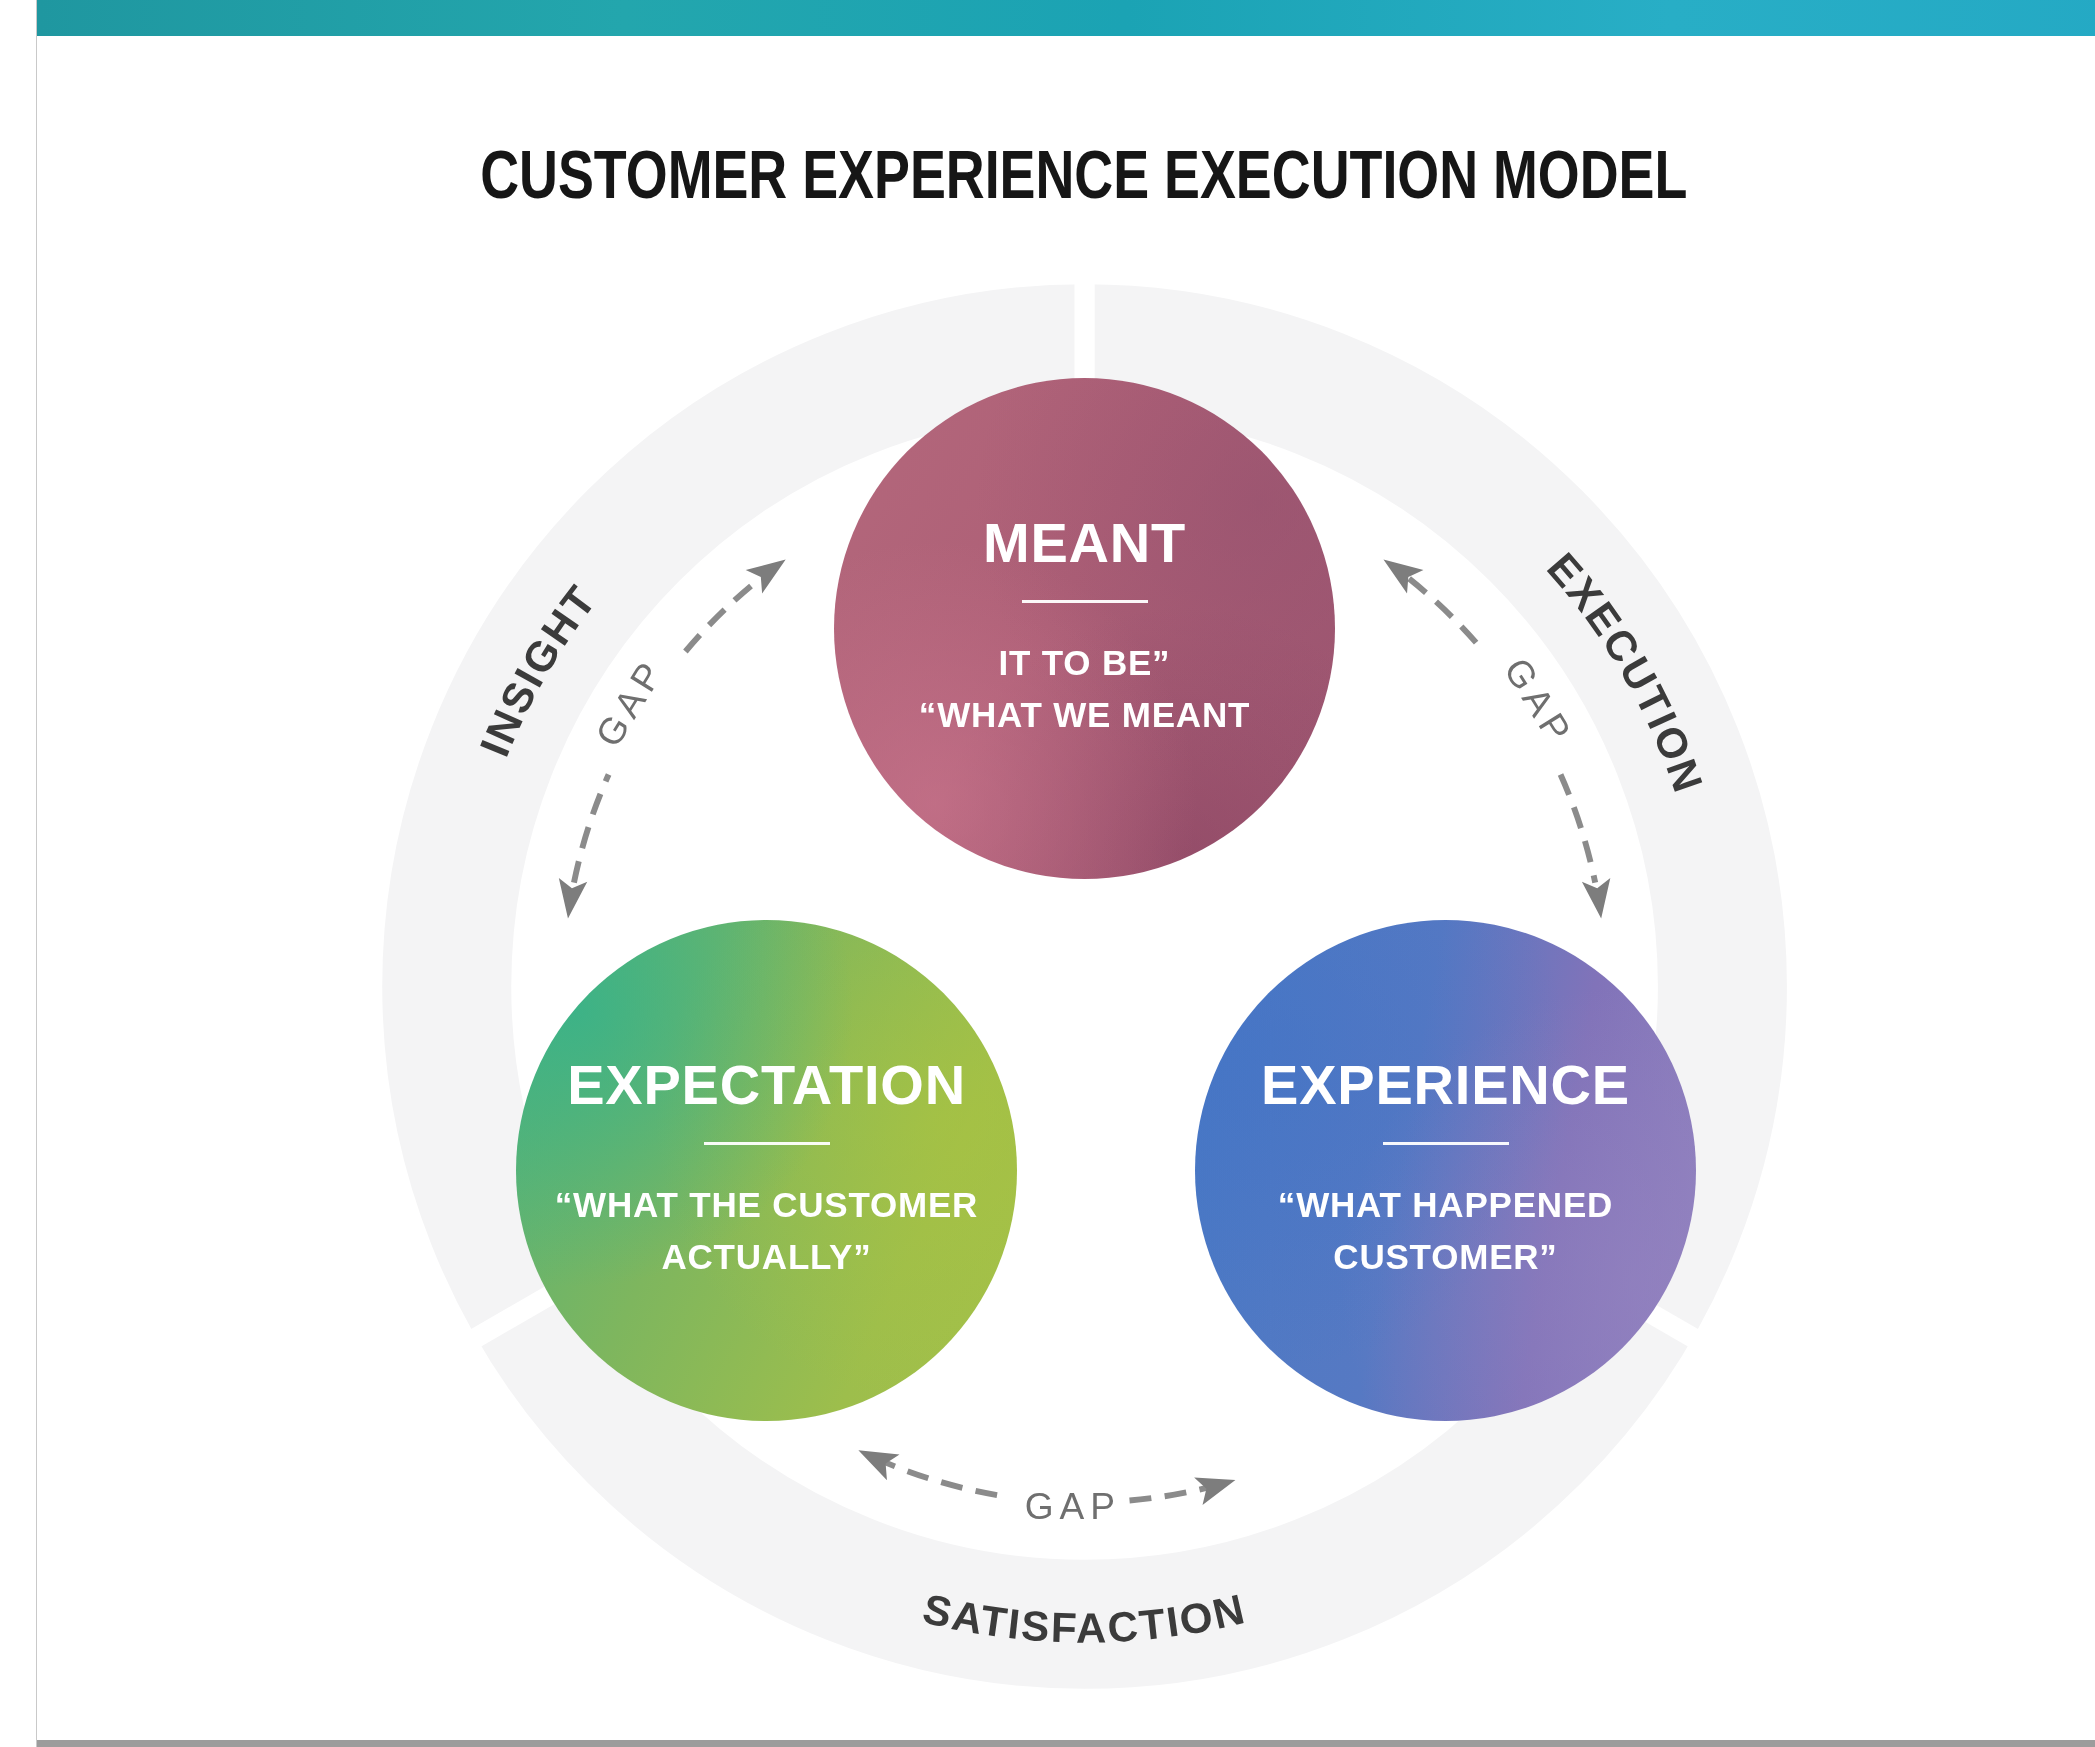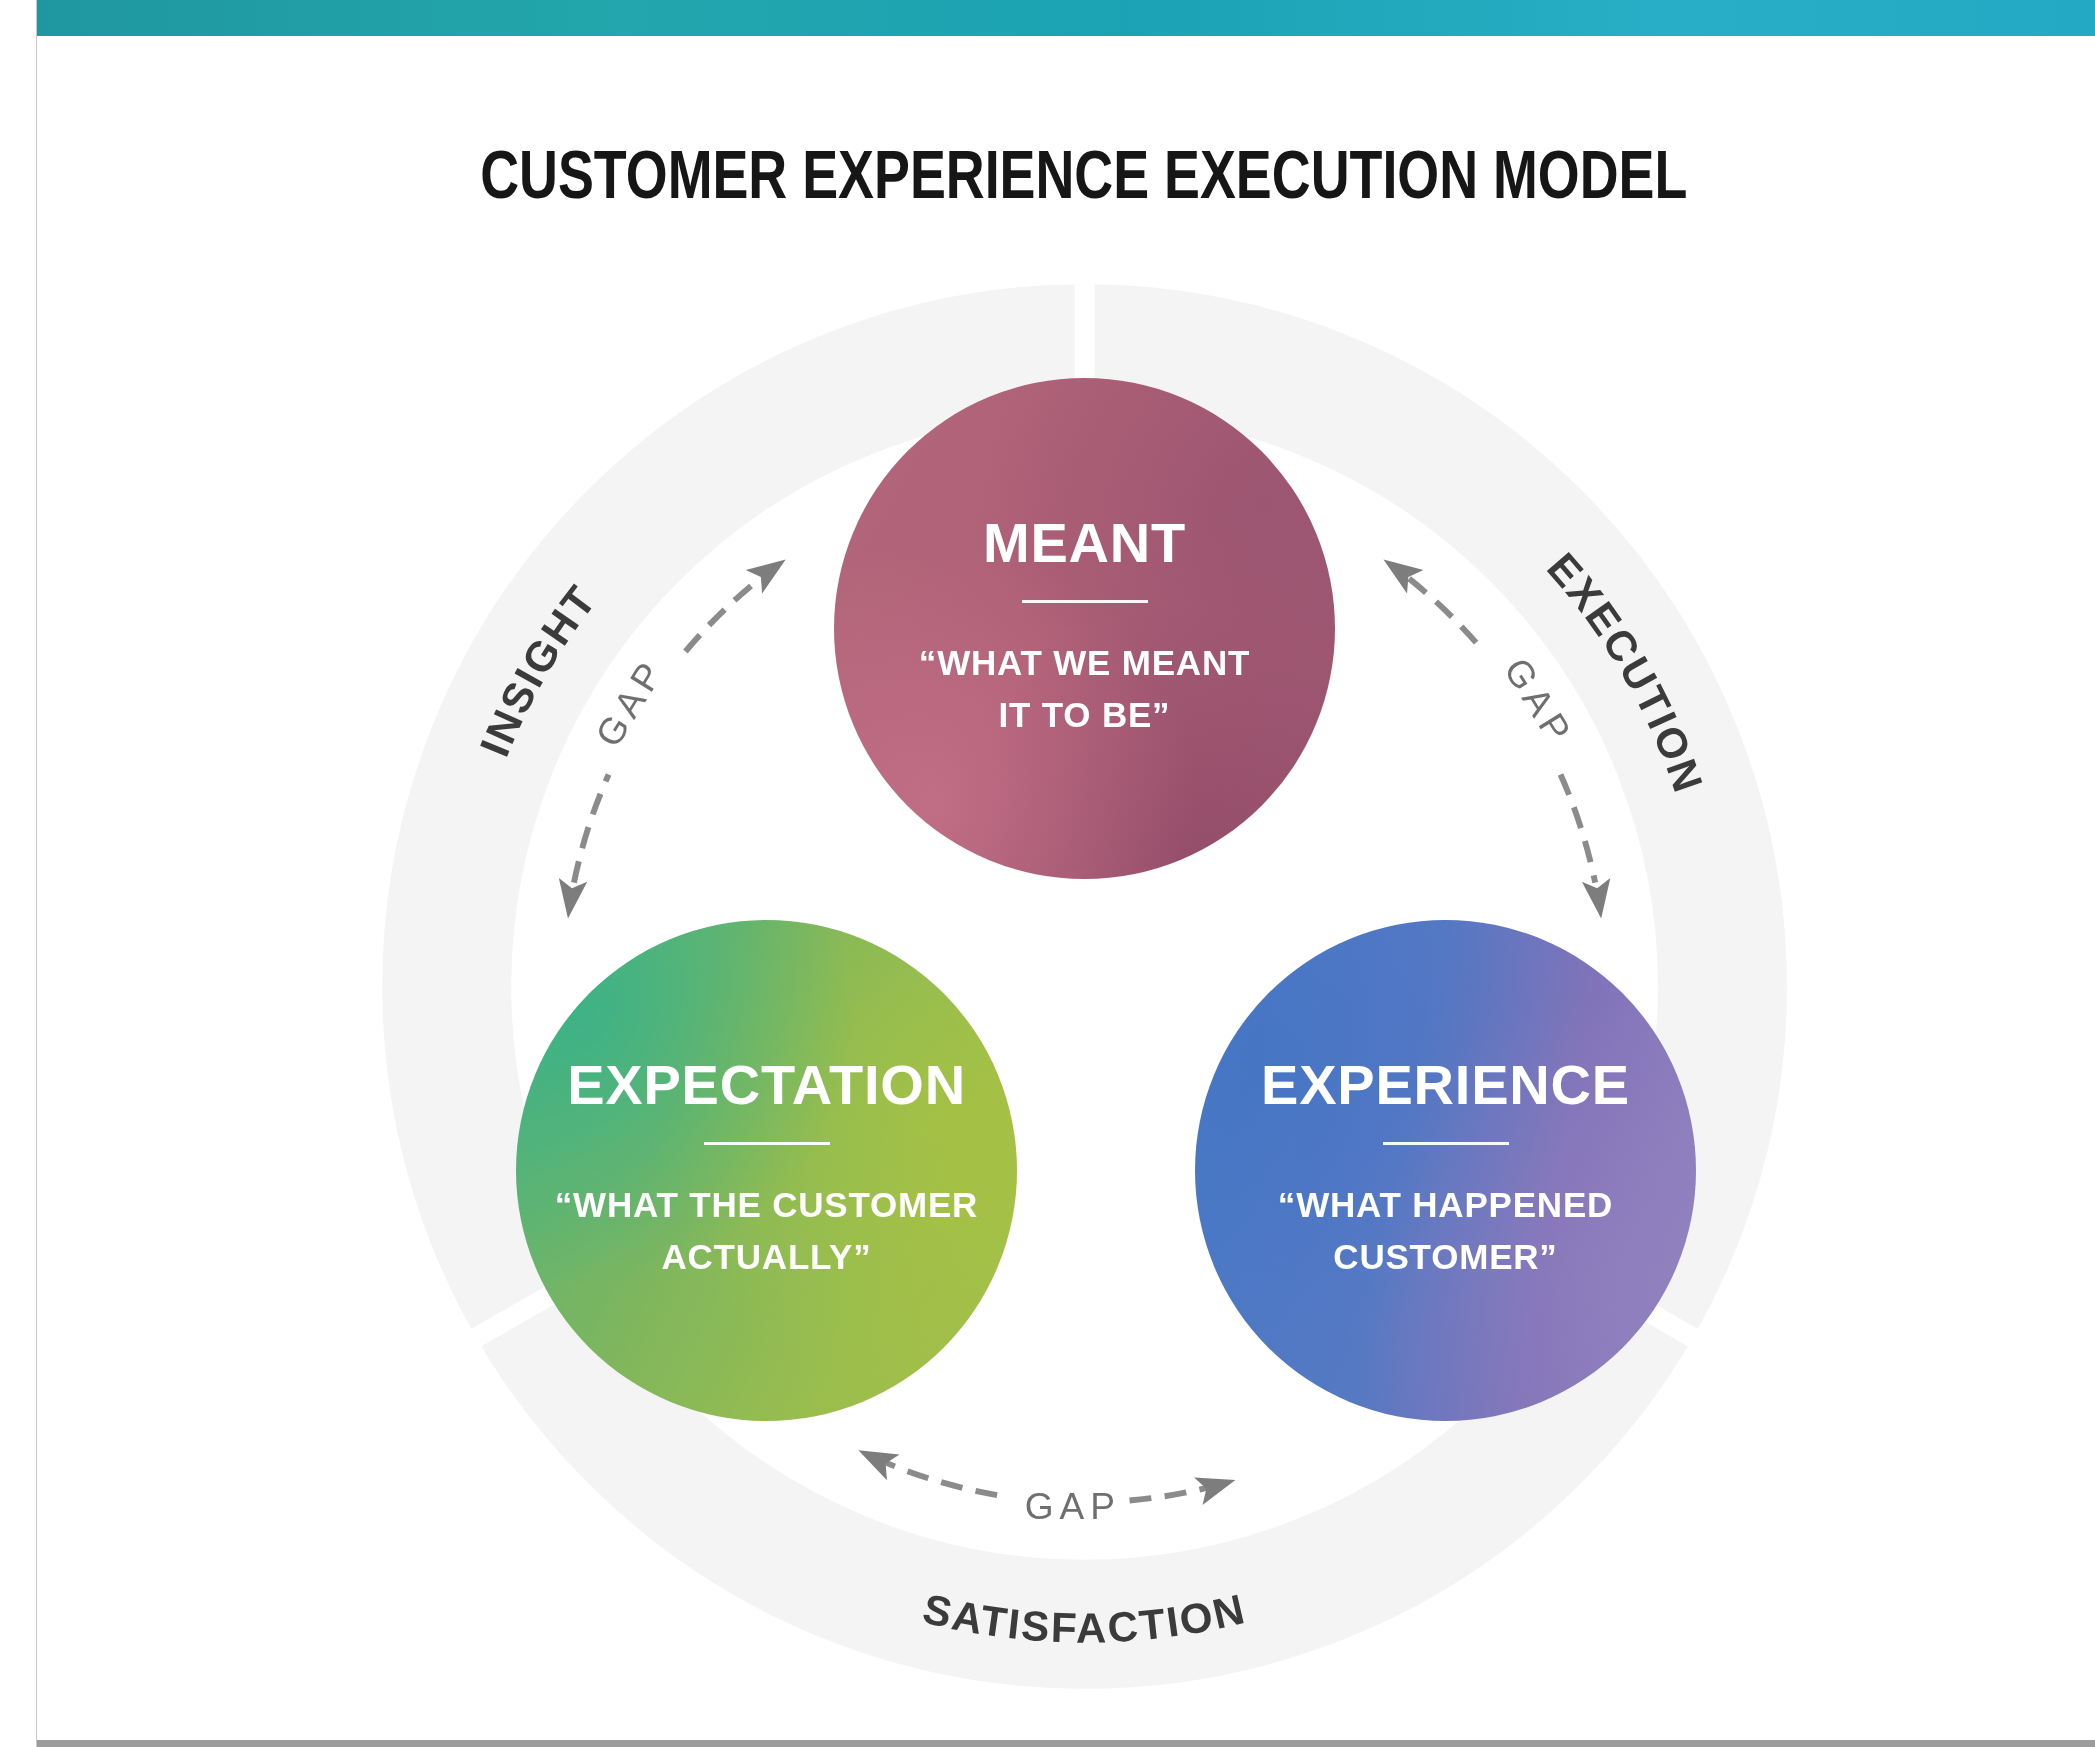--- a/index.html
+++ b/index.html
@@ -135,22 +135,22 @@
     <path class="dash-arc" d="M 1295.3 1779.7 A 612 612 0 0 0 1400.4 1761.1"></path>
     <polygon class="arrow-head" points="0,0 -46,-17 -36,0 -46,17" transform="translate(973.7,1720.1) rotate(-154)"></polygon>
     <polygon class="arrow-head" points="0,0 -46,-17 -36,0 -46,17" transform="translate(1420.9,1755.3) rotate(-17)"></polygon>
     <text class="gap-label" text-anchor="middle" transform="translate(1228,1802)">GAP</text>
   </svg>
 
   <div class="node" id="node-intent">
     <div class="node-title">MEANT</div>
     <div class="node-divider"></div>
     <div class="node-quote">
+      <span>IT TO BE”</span>
       <span>“WHAT WE MEANT</span>
-      <span>IT TO BE”</span>
     </div>
   </div>
 
   <div class="node" id="node-expectation">
     <div class="node-title">EXPECTATION</div>
     <div class="node-divider"></div>
     <div class="node-quote">
       <span>“WHAT THE CUSTOMER</span>
       <span>ACTUALLY”</span>
     </div>

